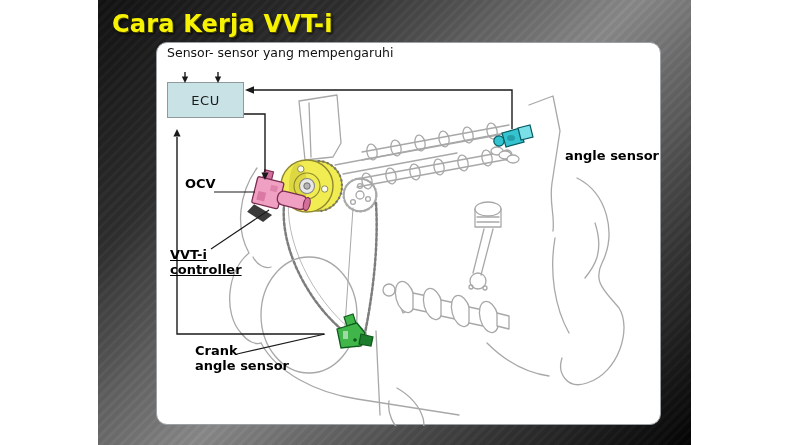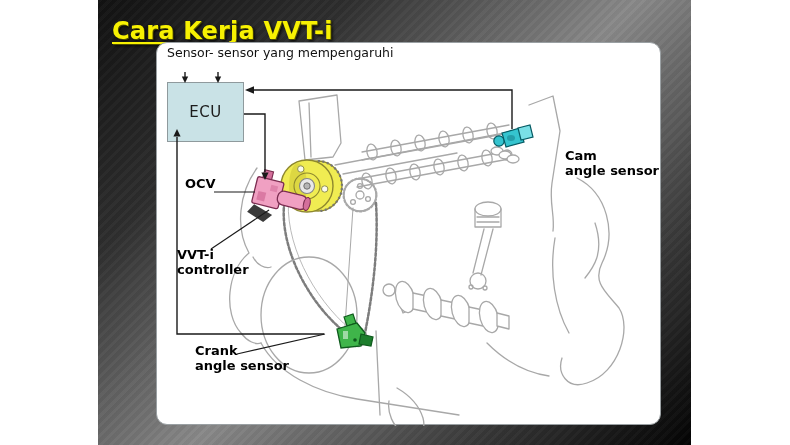--- a/index.html
+++ b/index.html
@@ -7,45 +7,45 @@
     position:relative;width:790px;height:445px;background:#ffffff;overflow:hidden;
     font-family:"DejaVu Sans","Liberation Sans",sans-serif;
   }
   .slide{
     position:absolute;left:98px;top:0;width:593px;height:445px;
     background:
       repeating-linear-gradient(135deg, rgba(255,255,255,.025) 0 3px, rgba(0,0,0,.035) 3px 7px),
       linear-gradient(135deg, var(--slide-dark) 0%, #2e2e2e 24%, var(--slide-mid) 52%, #3a3a3a 78%, #030303 100%);
   }
   .slide-title{
-    position:absolute;left:14px;top:17px;
+    position:absolute;left:14px;top:10px;
     font-size:24px;font-weight:bold;color:var(--title);
-    text-decoration:underline;text-decoration-thickness:2px;text-underline-offset:3px;
+    text-decoration-thickness:2px;text-underline-offset:3px;
     text-shadow:1px 1px 0 #4c4a00, 2px 2px 3px rgba(0,0,0,.9);
     letter-spacing:.2px;white-space:nowrap;
   }
   .panel{
     position:absolute;left:52px;top:42px;width:505px;height:383px;box-sizing:border-box;
     background:#ffffff;border:1.5px solid #9aa0a3;border-radius:11px;margin-left:6px;
   }
   .note{
     position:absolute;left:10px;top:3px;font-size:12.5px;line-height:1.15;color:#111;z-index:3;
   }
   .ecu-box{
-    position:absolute;left:10px;top:39px;width:77px;height:60px;box-sizing:border-box;
+    position:absolute;left:10px;top:39px;width:77px;height:36px;box-sizing:border-box;
     background:var(--ecu-fill);border:1.5px solid var(--ecu-border);
     display:flex;align-items:center;justify-content:center;
-    font-size:15px;color:#1b1b1b;z-index:2;letter-spacing:.5px;
+    font-size:13px;color:#1b1b1b;z-index:2;letter-spacing:.5px;
   }
   .diagram-svg{position:absolute;left:0;top:0;z-index:4;}
   .dlabel{
     position:absolute;font-size:13px;font-weight:bold;color:#000;line-height:1.18;z-index:5;white-space:nowrap;
   }
   .lbl-ocv{left:28px;top:133px;}
-  .lbl-vvti{left:20px;top:204px;}
+  .lbl-vvti{left:13px;top:204px;text-decoration:underline;}
   .lbl-cam{left:408px;top:105px;}
   .lbl-crank{left:38px;top:300px;}
 </style>
 </head>
 <body>
 
 <div class="page">
   <div class="slide">
 
     <div class="slide-title">Cara Kerja VVT-i</div>
@@ -236,21 +236,20 @@
       </svg>
 
       <div class="dlabel lbl-ocv">
         <div>OCV</div>
       </div>
       <div class="dlabel lbl-vvti">
         <div>VVT-i</div>
         <div>controller</div>
       </div>
       <div class="dlabel lbl-cam">
-        <div>Cam</div>
         <div>angle sensor</div>
       </div>
       <div class="dlabel lbl-crank">
         <div>Crank</div>
         <div>angle sensor</div>
       </div>
 
     </div>
   </div>
 </div>

